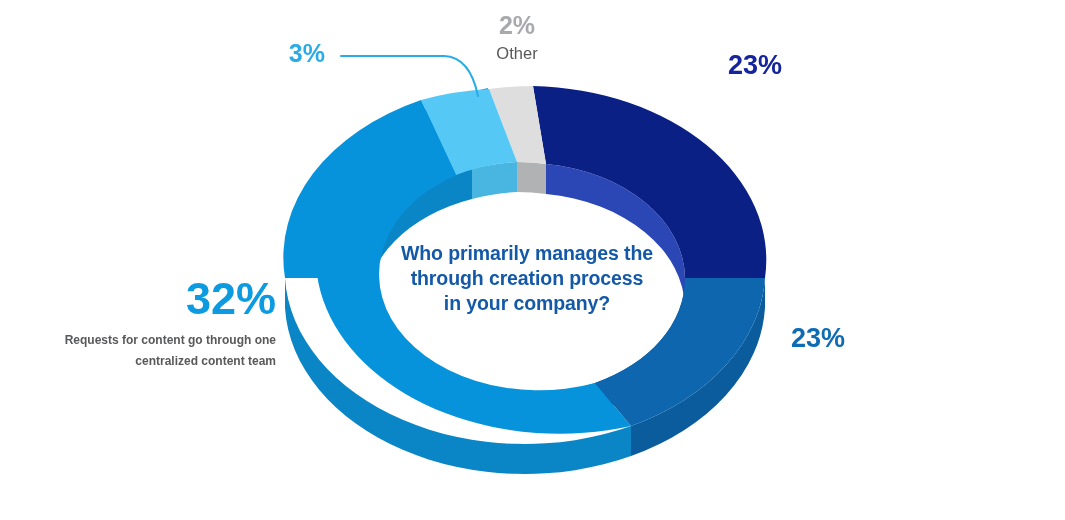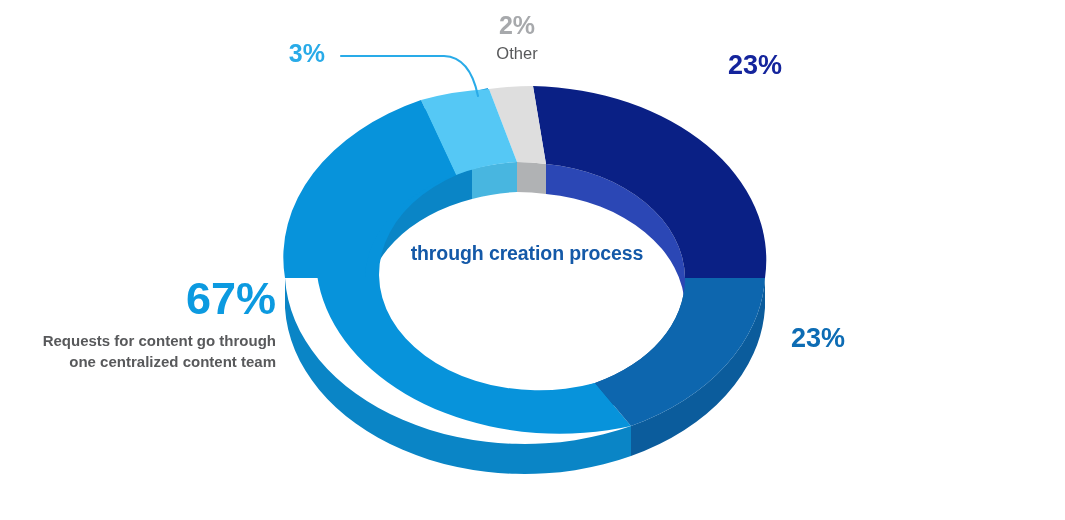--- a/index.html
+++ b/index.html
@@ -70,21 +70,21 @@
 
   
   #callout-centralized {
     left: 28px; top: 276px; width: 248px;
     text-align: right;
   }
   #callout-centralized .pct {
     color: #0C9AE0; font-size: 45px; margin-bottom: 9px;
   }
   #callout-centralized .desc {
-    color: #58595B; font-weight: bold; font-size: 15px; line-height: 21px;
+    color: #58595B; font-weight: bold; font-size: 12px; line-height: 21px;
   }
 
   
   #callout-outsourced {
     left: 60px; top: 41px; width: 265px;
     text-align: right;
   }
   #callout-outsourced .pct { color: #29ABE8; font-size: 25px; margin-bottom: 8px; }
   #callout-outsourced .desc { color: #6D6E71; }
 
@@ -182,33 +182,35 @@
                  A 240 174 0 0 0 285 278
                  L 365 278
                  A 160 116 0 0 1 456 175 Z"></path>
       </g>
 
       <path id="leader-line" d="M 341 56 L 444 56 Q 470 57 478 96" fill="none" stroke="#29ABE8" stroke-width="2.1" stroke-linecap="round"></path>
     </svg>
   </div>
 
   <div id="center-title">
+    <div>Who primarily manages the</div>
     <div>through creation process</div>
+    <div>in your company?</div>
   </div>
 
   <div class="callout" id="callout-own-content">
     <p class="pct">23%</p>
   </div>
 
   <div class="callout" id="callout-pool-resources">
     <p class="pct">23%</p>
   </div>
 
   <div class="callout" id="callout-centralized">
-    <p class="pct">67%</p>
+    <p class="pct">32%</p>
     <p class="desc">Requests for content go through one centralized content team</p>
   </div>
 
   <div class="callout" id="callout-outsourced">
     <p class="pct">3%</p>
   </div>
 
   <div class="callout" id="callout-other">
     <p class="pct">2%</p>
     <p class="desc">Other</p>

